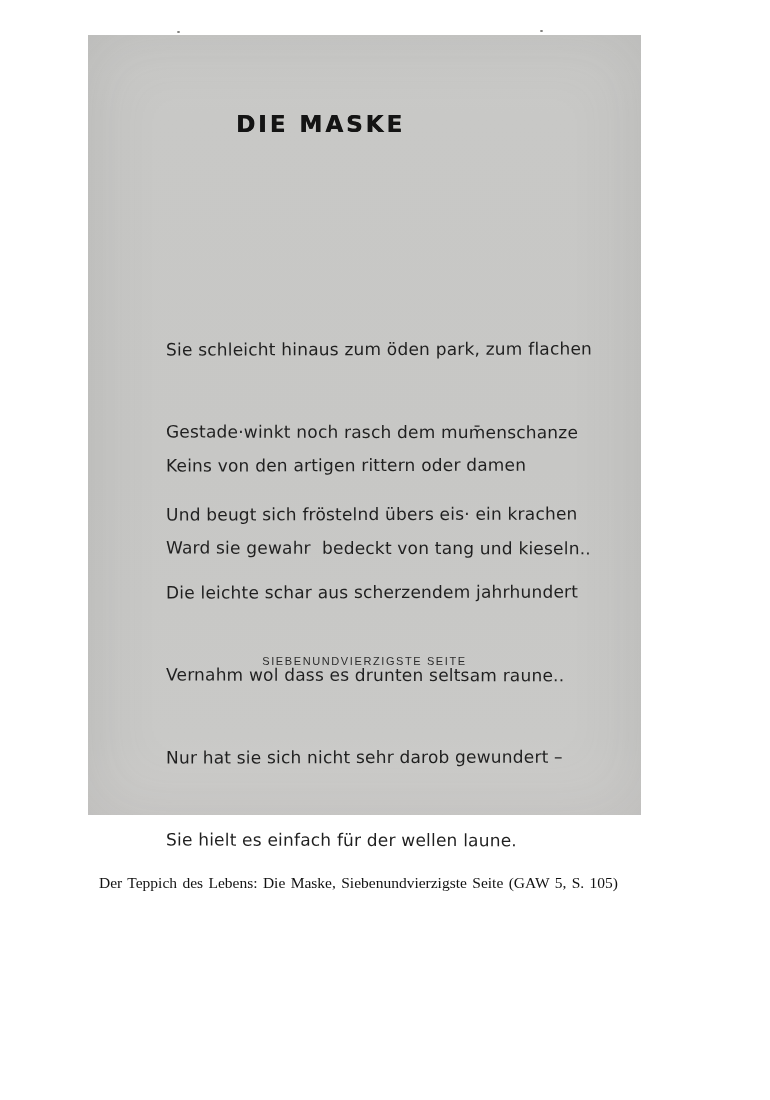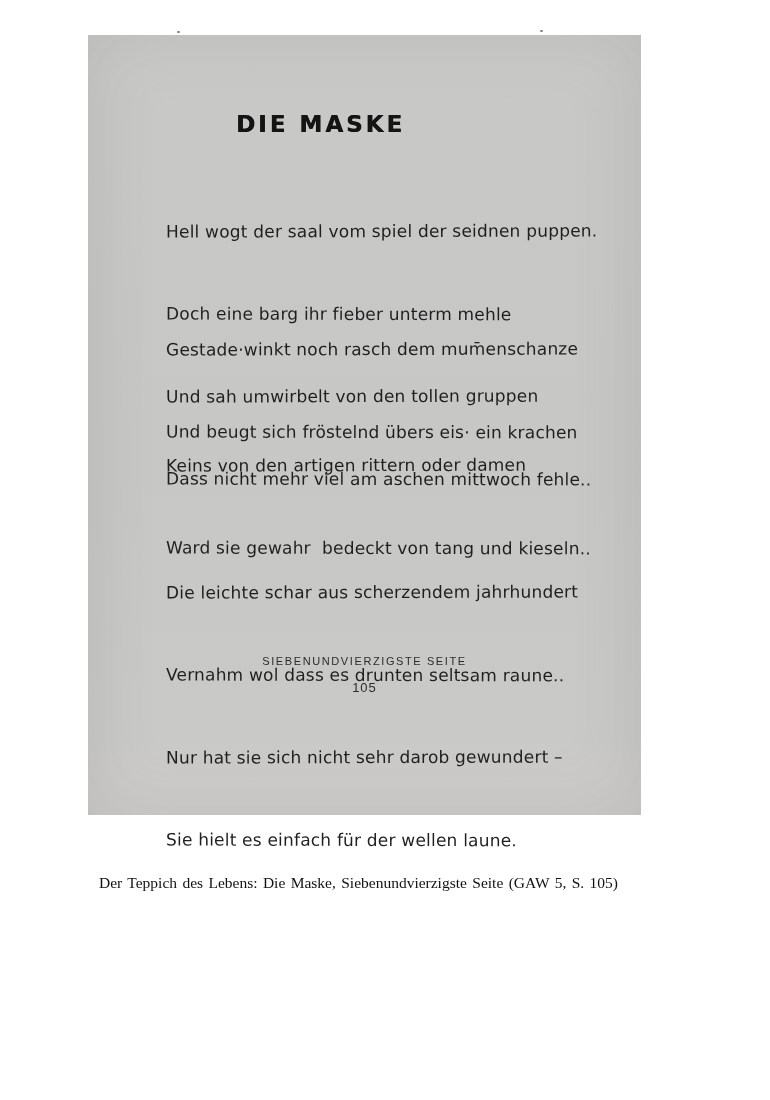--- a/index.html
+++ b/index.html
@@ -116,46 +116,40 @@
 
 <div class="page">
 
   <div class="speck speck-left"></div>
   <div class="speck speck-right"></div>
 
   <div class="plate">
 
     <div class="plate-title">DIE MASKE</div>
 
-    <div class="stanza s1">
-      <div class="line">Hell wogt der saal vom spiel der seidnen puppen.</div>
-      <div class="line">Doch eine barg ihr fieber unterm mehle</div>
-      <div class="line">Und sah umwirbelt von den tollen gruppen</div>
-      <div class="line">Dass nicht mehr viel am aschen mittwoch fehle..</div>
-    </div>
 
     <div class="stanza s2">
+      <div class="line">Sie schleicht hinaus zum öden park, zum flachen</div>
       <div class="line">Gestade·winkt noch rasch dem mum̄enschanze</div>
       <div class="line">Und beugt sich fröstelnd übers eis· ein krachen</div>
     </div>
 
     <div class="stanza s3">
       <div class="line">Keins von den artigen rittern oder damen</div>
       <div class="line">Ward sie gewahr  bedeckt von tang und kieseln..</div>
     </div>
 
     <div class="stanza s4">
       <div class="line">Die leichte schar aus scherzendem jahrhundert</div>
       <div class="line">Vernahm wol dass es drunten seltsam raune..</div>
       <div class="line">Nur hat sie sich nicht sehr darob gewundert –</div>
       <div class="line">Sie hielt es einfach für der wellen laune.</div>
     </div>
 
     <div class="plate-heading">SIEBENUNDVIERZIGSTE SEITE</div>
-    <div class="plate-pagenum">105</div>
 
   </div>
 
   <div class="caption">Der Teppich des Lebens: Die Maske, Siebenundvierzigste Seite (GAW 5, S. 105)</div>
 
   <div class="folio">220</div>
 
 </div>
 
 </body></html>

